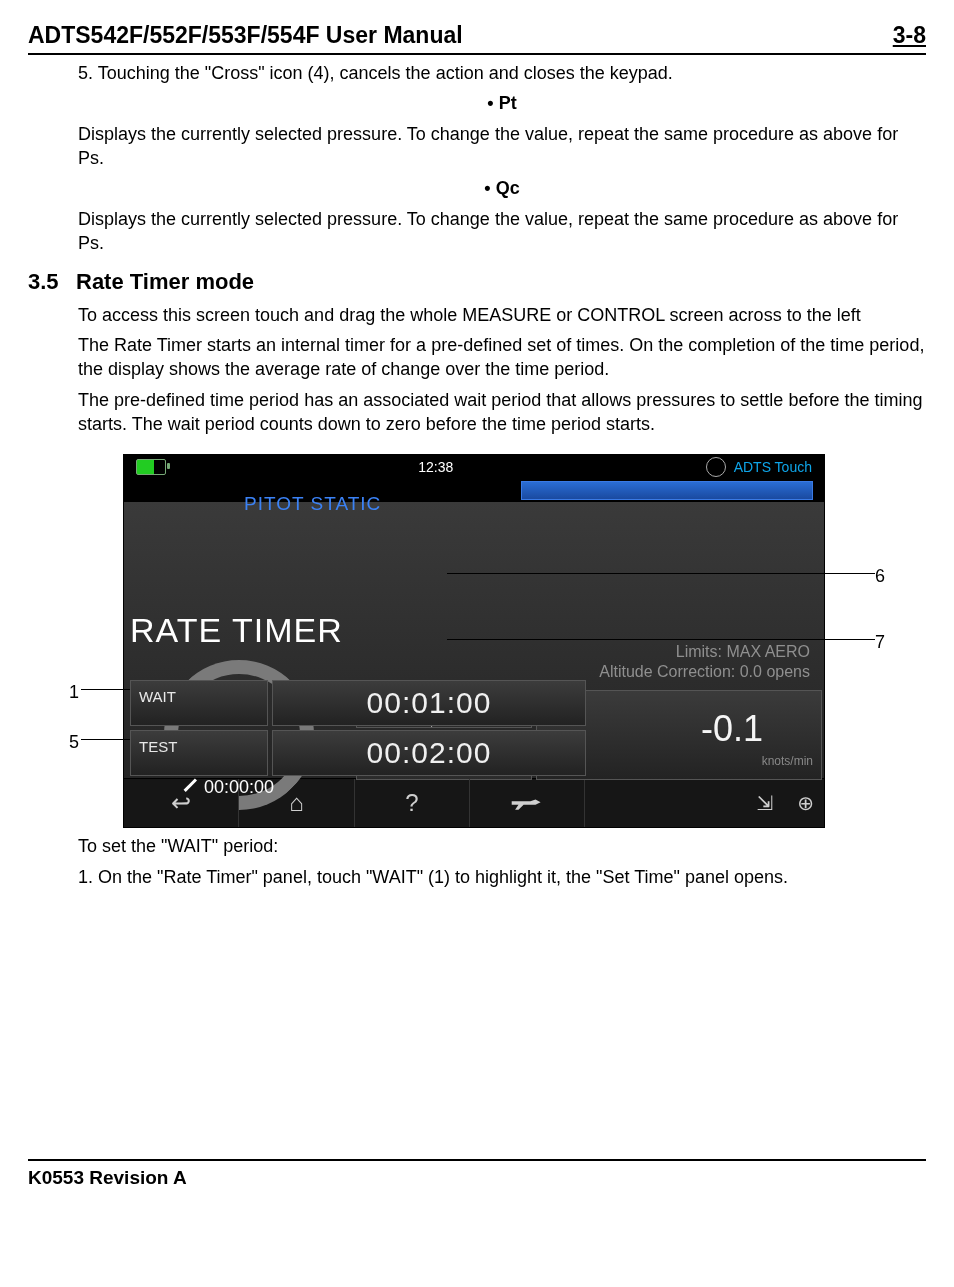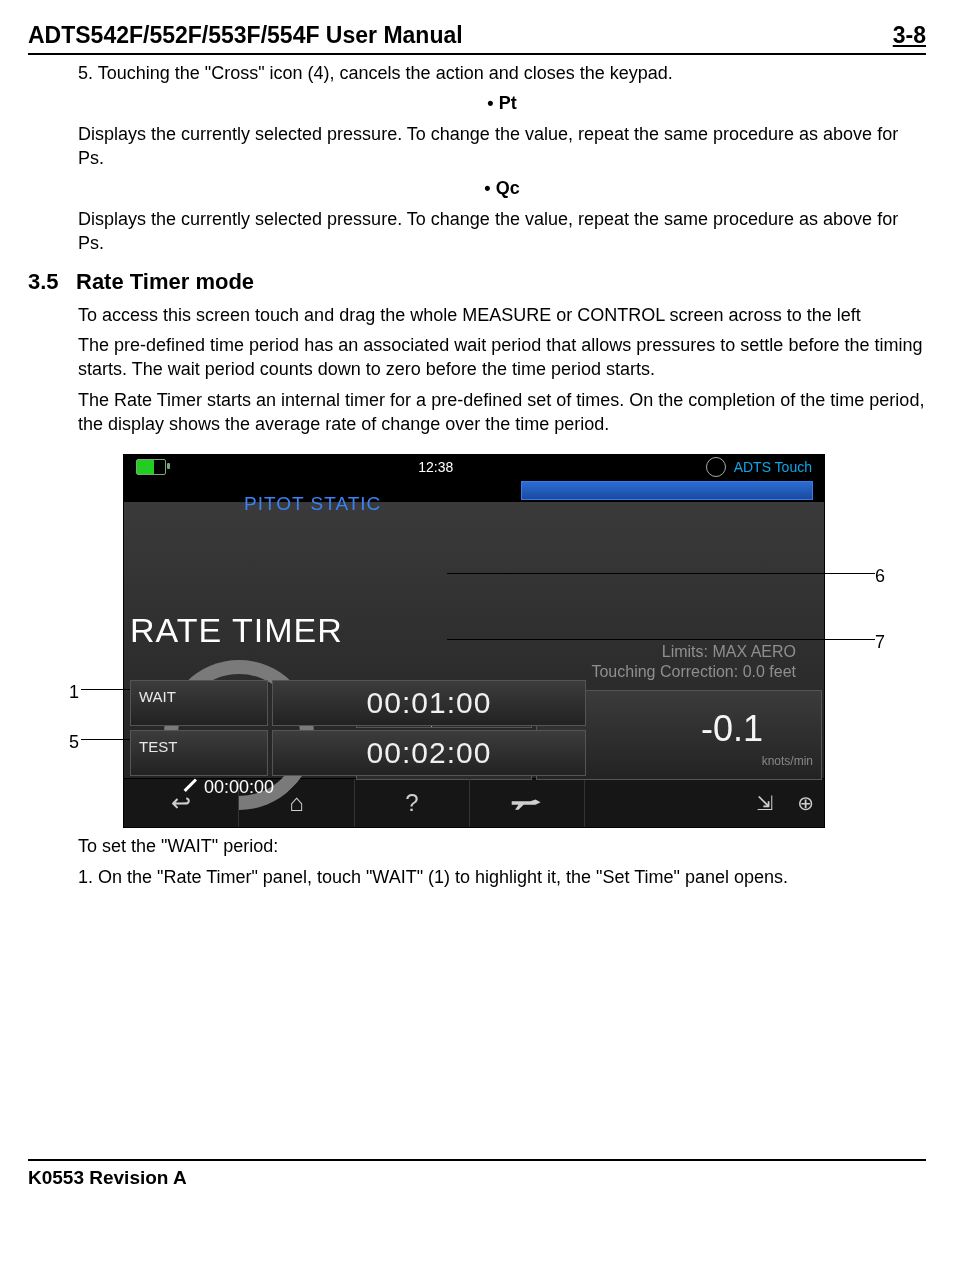--- a/index.html
+++ b/index.html
@@ -151,21 +151,21 @@
   .gauge-time {
     position:absolute; top:115px; width:100%; text-align:center; font-size:18px; color:#fff;
   }
 
   .right-stack {
     flex:1;
     display:flex; flex-direction:column;
     padding-top: 6px;
   }
   .limits {
-    text-align:right; color:#8f8f8f; font-size:16px; padding-right:28px; line-height:1.2;
+    text-align:right; color:#8f8f8f; font-size:16px; padding-right:14px; line-height:1.2;
     height:46px;
   }
 
   .row-pair {
     display:flex; flex:1;
   }
   .icon-col {
     width: 180px;
     display:flex; flex-direction:column;
   }
@@ -247,22 +247,22 @@
   <p>Displays the currently selected pressure. To change the value, repeat the same procedure as above for Ps.</p>
 </div>
 
 <div class="section-heading-row">
   <div class="section-num">3.5</div>
   <div>Rate Timer mode</div>
 </div>
 
 <div class="content">
   <p>To access this screen touch and drag the whole MEASURE or CONTROL screen across to the left</p>
+  <p>The Rate Timer starts an internal timer for a pre-defined set of times. On the completion of the time period, the display shows the average rate of change over the time period.</p>
   <p>The pre-defined time period has an associated wait period that allows pressures to settle before the timing starts. The wait period counts down to zero before the time period starts.</p>
-  <p>The Rate Timer starts an internal timer for a pre-defined set of times. On the completion of the time period, the display shows the average rate of change over the time period.</p>
 </div>
 
 <div class="figure-wrap">
 
   <span class="callout" style="left:2px; top:226px;">1</span>
   <span class="callout" style="left:2px; top:276px;">5</span>
   <span class="callout" style="right:2px; top:110px;">6</span>
   <span class="callout" style="right:2px; top:176px;">7</span>
 
   <div class="lead" style="left:14px; top:235px; width:90px;"></div>
@@ -295,21 +295,21 @@
           <div class="gauge-sub">Idle</div>
           <div class="gauge-time">00:00:00</div>
         </div>
         <div class="timer-rows" style="width:100%;">
         </div>
       </div>
 
       <div class="right-stack">
         <div class="limits">
           <div>Limits: MAX AERO</div>
-          <div>Touching Correction: 0.0 feet</div>
+          <div>Altitude Correction: 0.0 opens</div>
         </div>
         <div class="row-pair">
           <div class="icon-col">
             <div class="icon-cell">
               <div class="play-tri"></div>
             </div>
             <div class="icon-cell">
               <div class="x-mark">✕</div>
             </div>
           </div>

